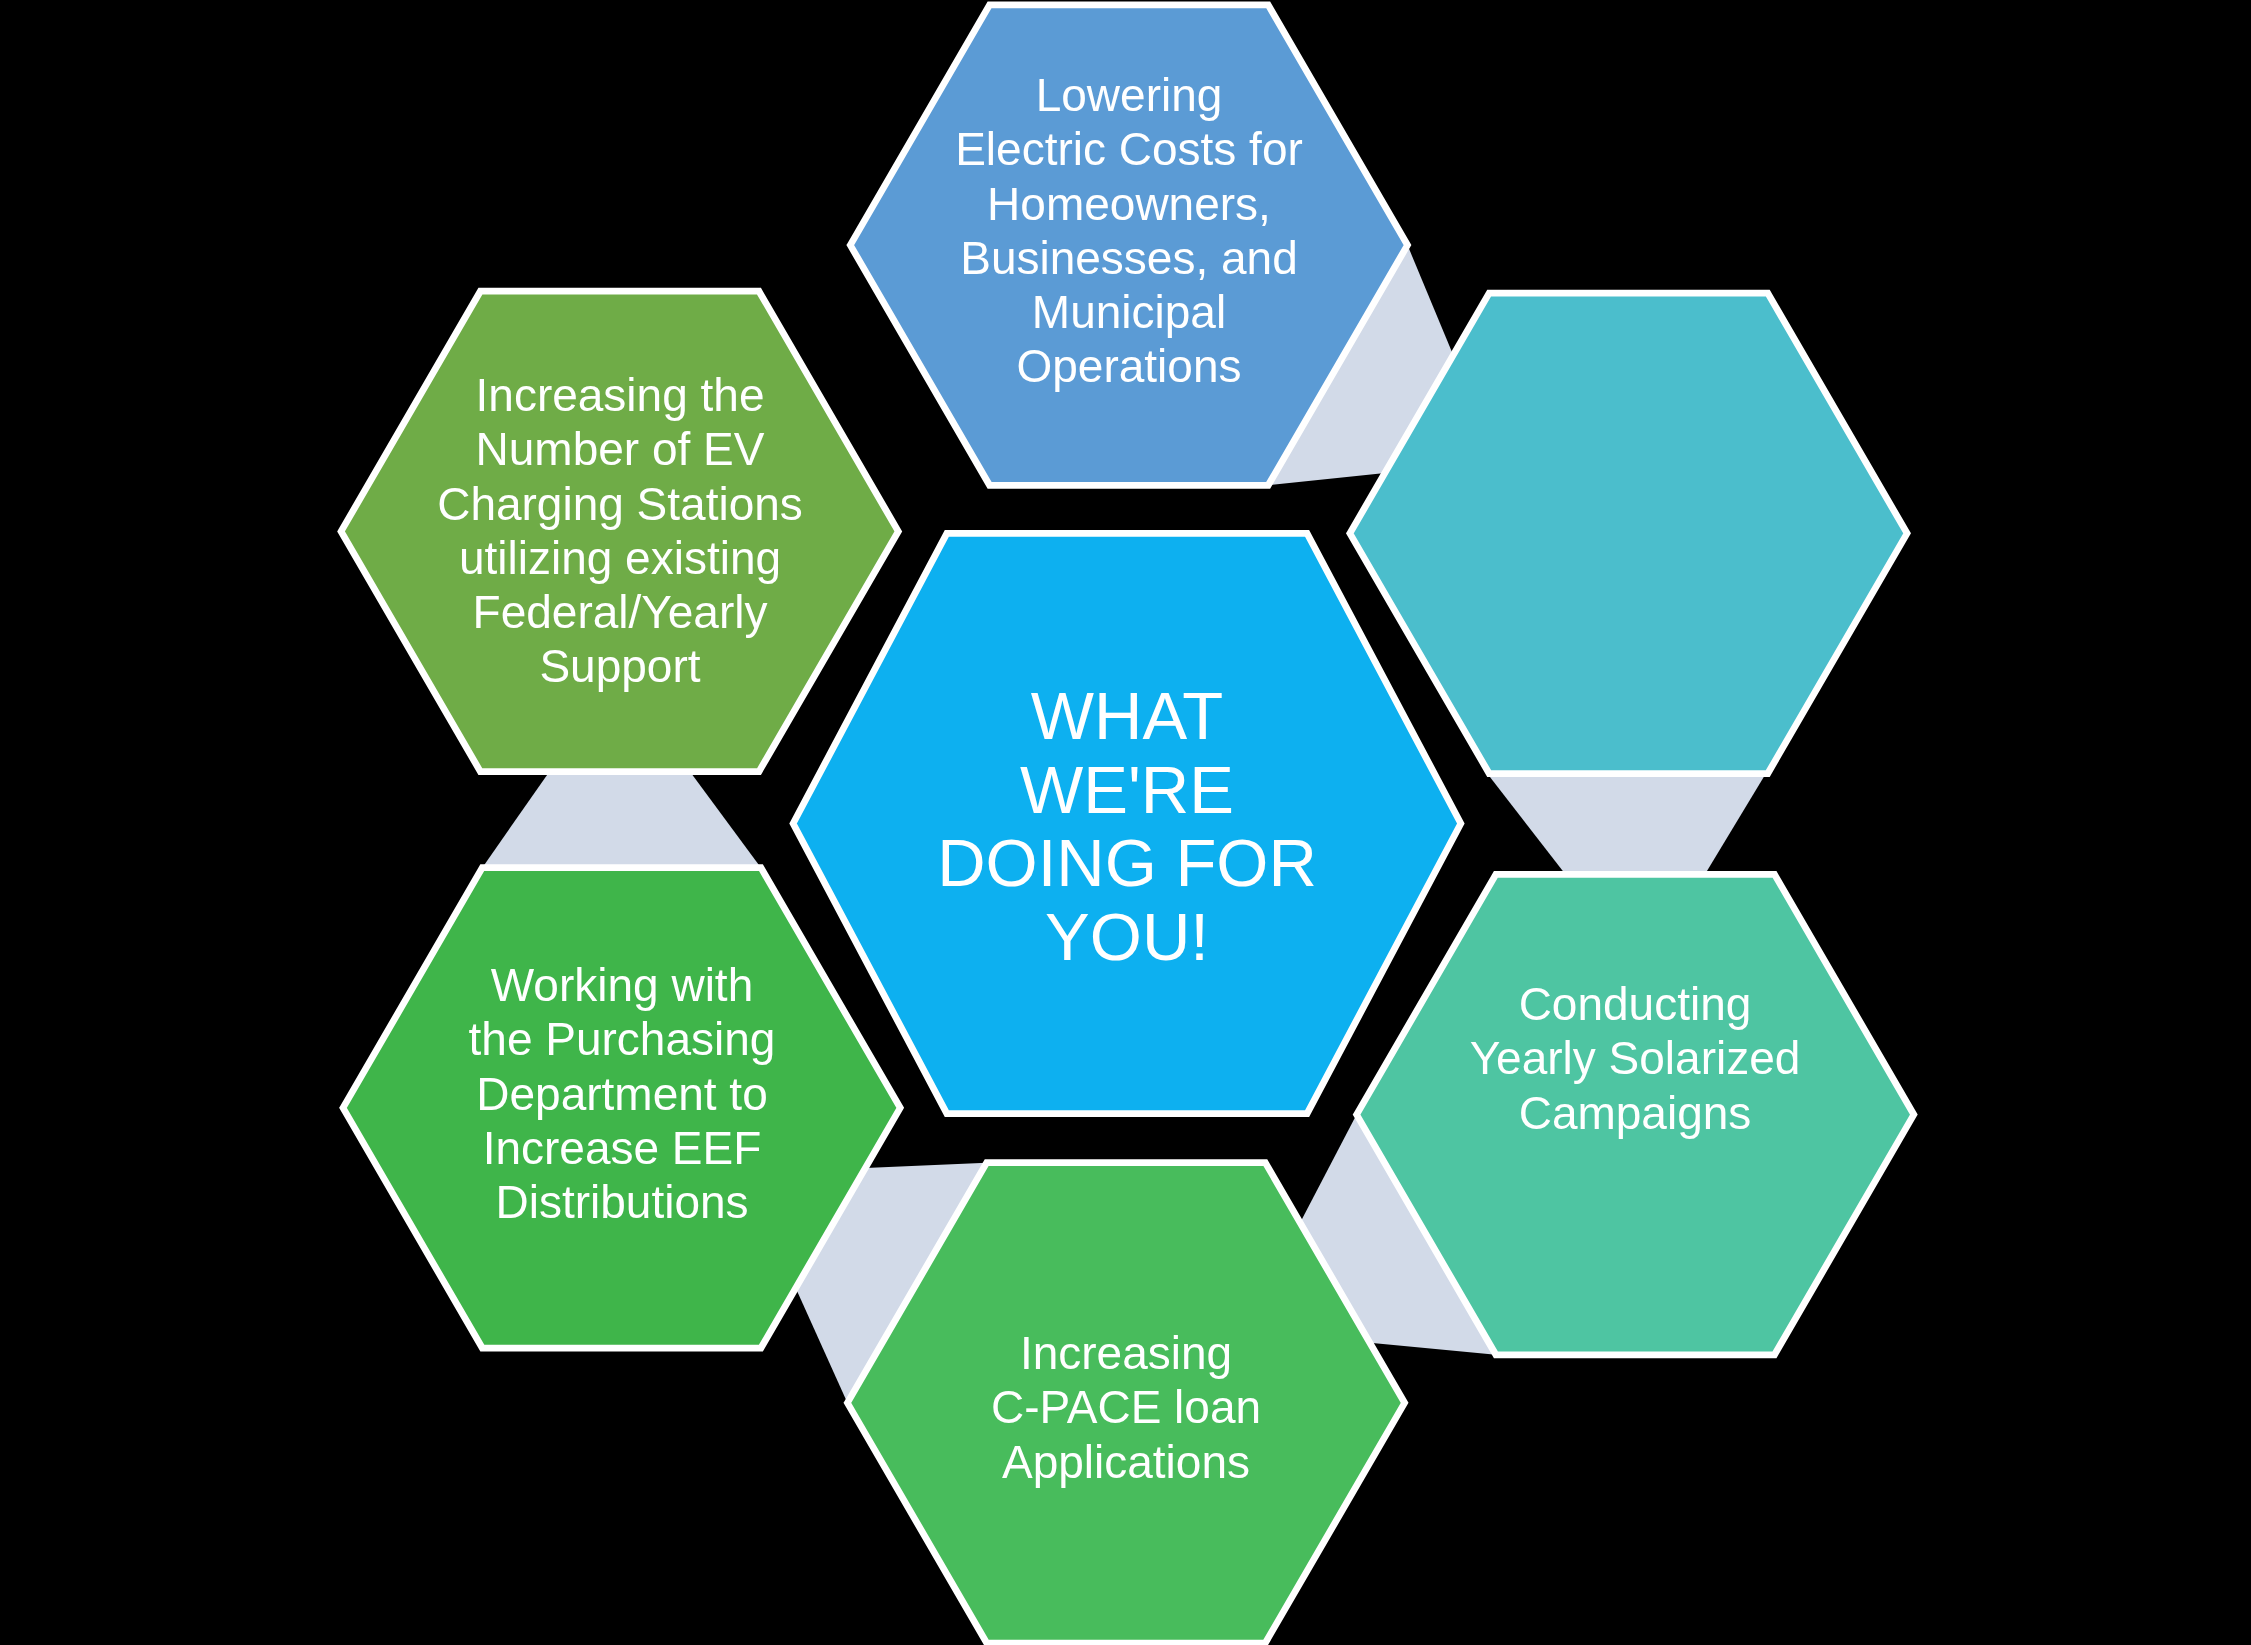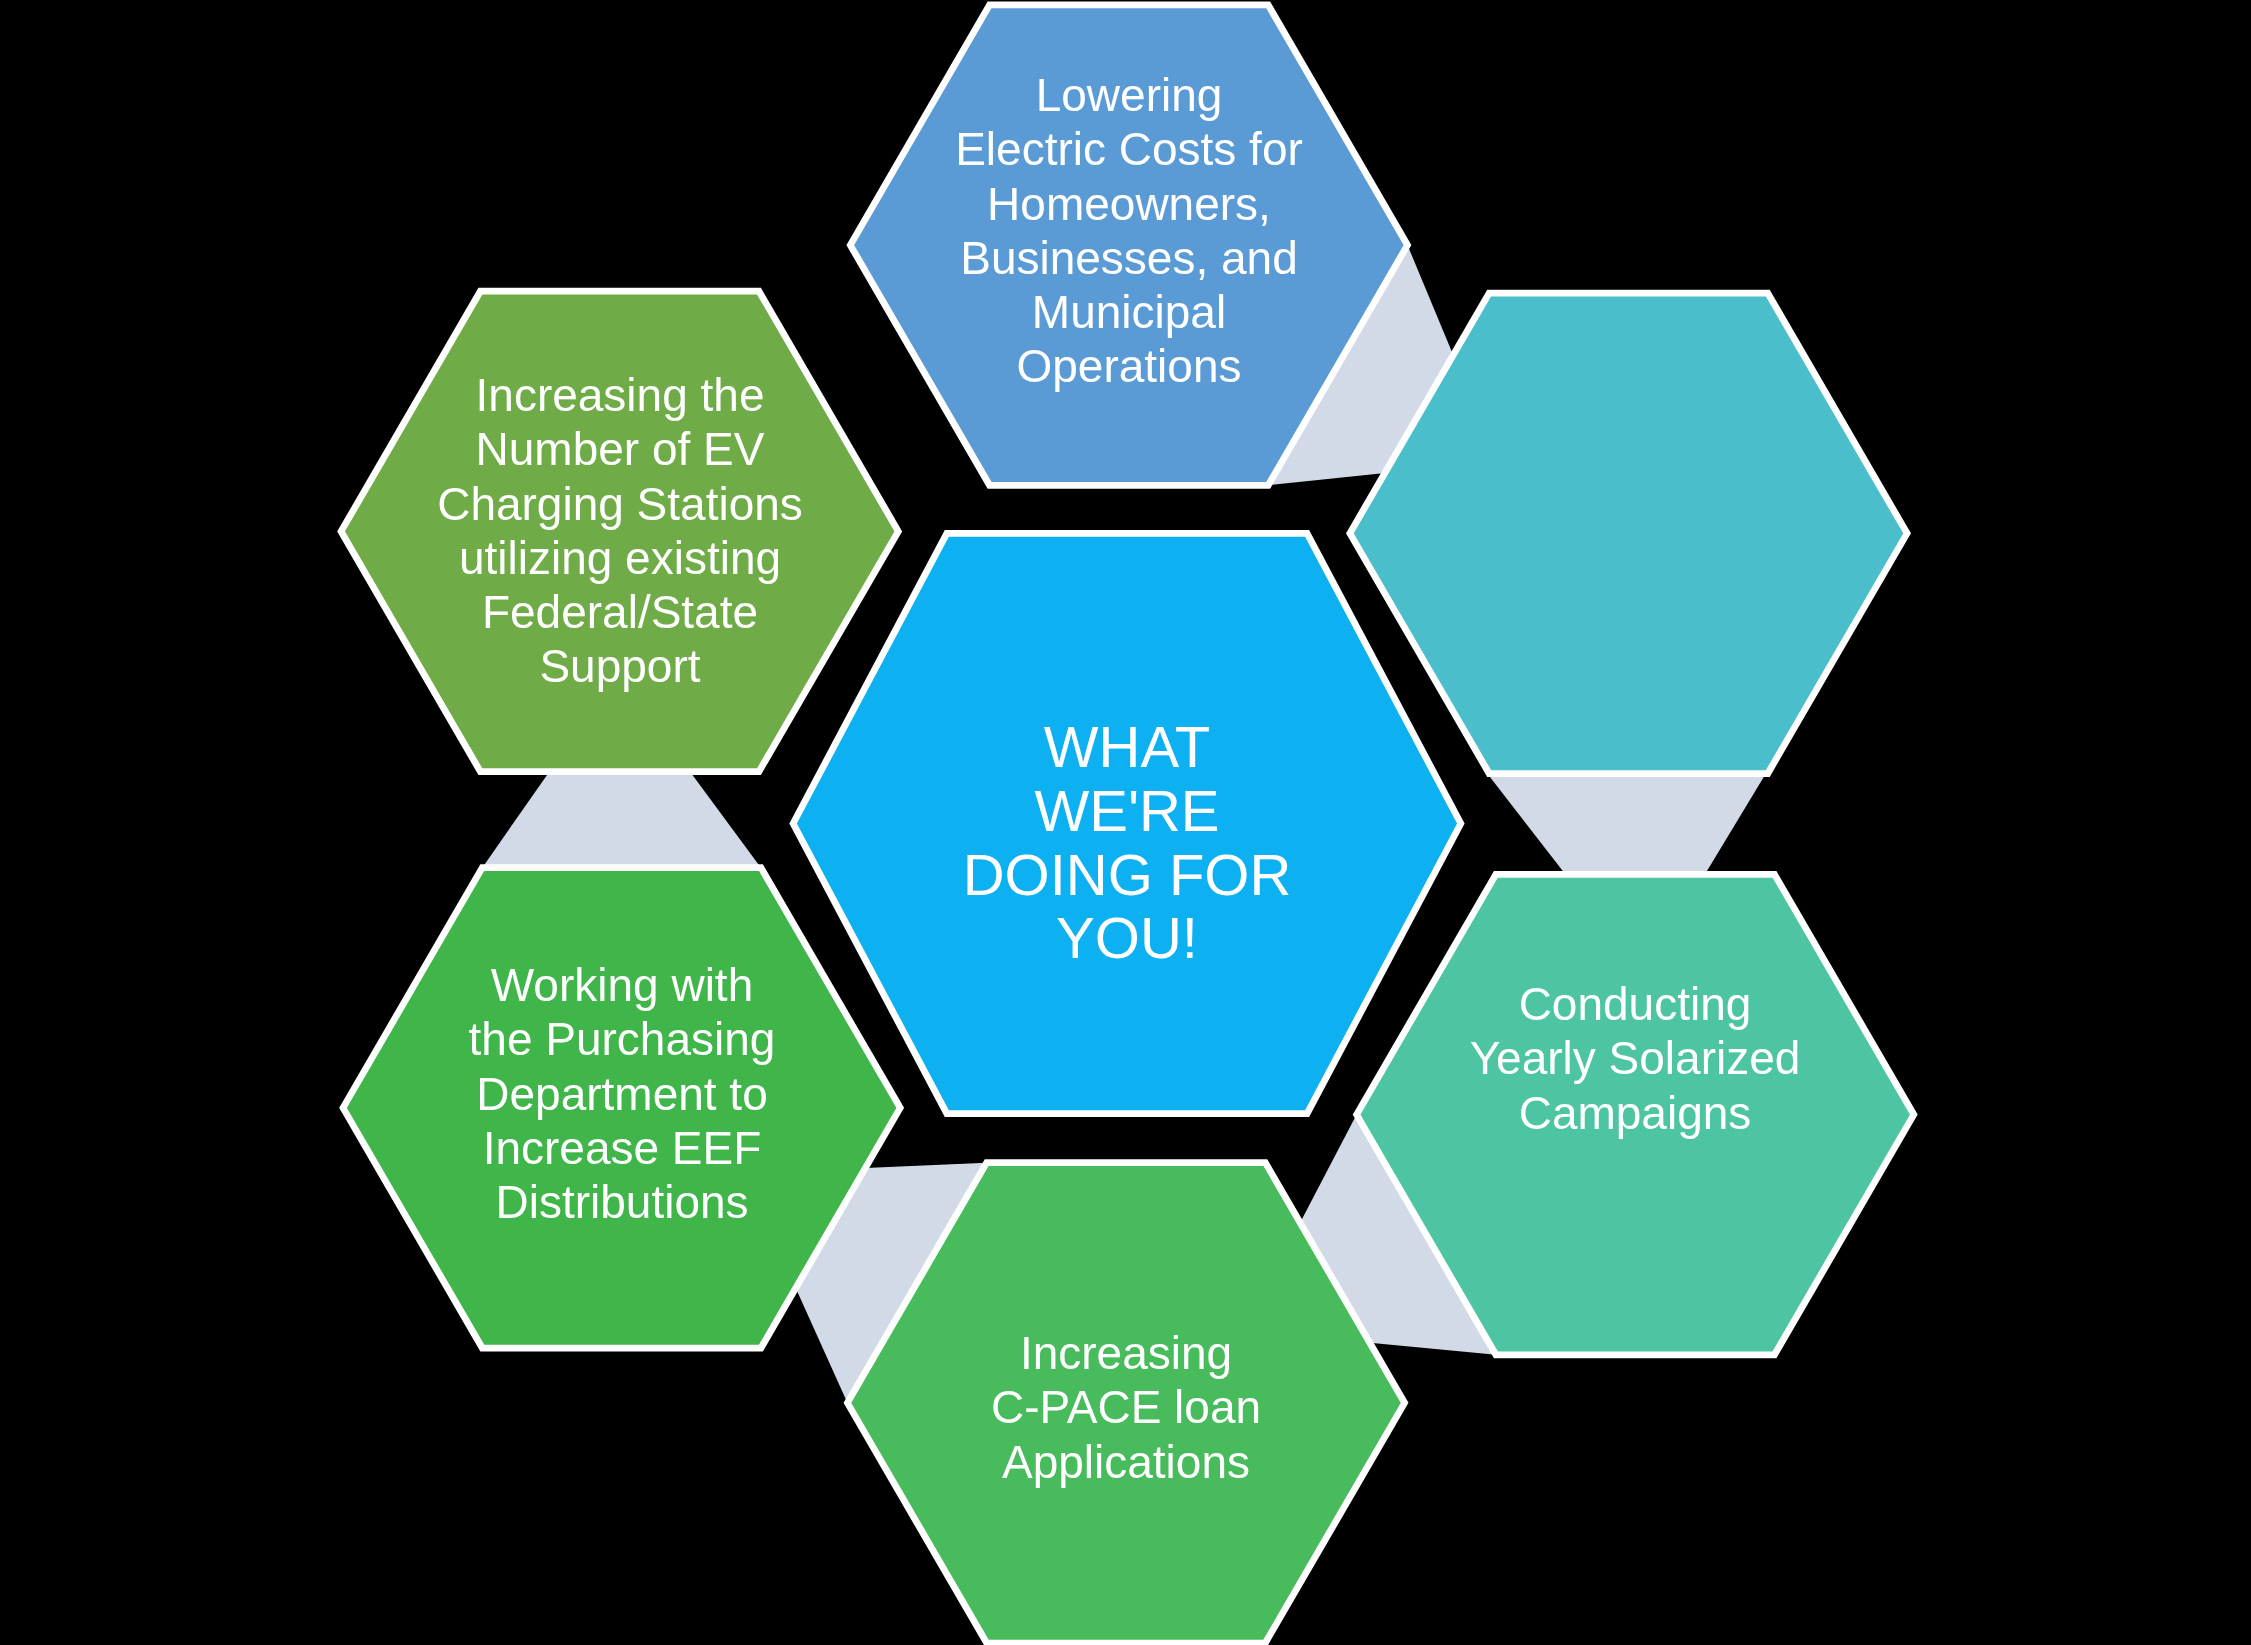--- a/index.html
+++ b/index.html
@@ -13,21 +13,21 @@
   .stage svg{position:absolute;left:0;top:0;}
   .label{
     position:absolute;
     transform:translate(-50%,-50%);
     text-align:center;
     color:#fff;
     white-space:pre-line;
     pointer-events:none;
   }
   .outer-label{font-size:46px;line-height:1.18;width:480px;}
-  .center-label{font-size:58px;line-height:1.10;width:596px;margin-top:17px;}
+  .center-label{font-size:67px;line-height:1.10;width:596px;}
   #lbl-top{left:1129px;top:231px;}
   #lbl-top-right{left:1628px;top:536px;}
   #lbl-bottom-right{left:1635px;top:1058px;}
   #lbl-bottom{left:1126px;top:1407px;}
   #lbl-bottom-left{left:622px;top:1094px;}
   #lbl-top-left{left:620px;top:531px;}
   #lbl-center{left:1127px;top:826px;}
 </style>
 </head>
 <body>
@@ -67,21 +67,21 @@
   <div class="label outer-label" id="lbl-bottom-left">Working with
 the Purchasing
 Department to
 Increase EEF
 Distributions</div>
 
   <div class="label outer-label" id="lbl-top-left">Increasing the
 Number of EV
 Charging Stations
 utilizing existing
-Federal/State
+Federal/Yearly
 Support</div>
 
   <div class="label center-label" id="lbl-center">WHAT
 WE'RE
 DOING FOR
 YOU!</div>
 </div>
 
 
 </body></html>

